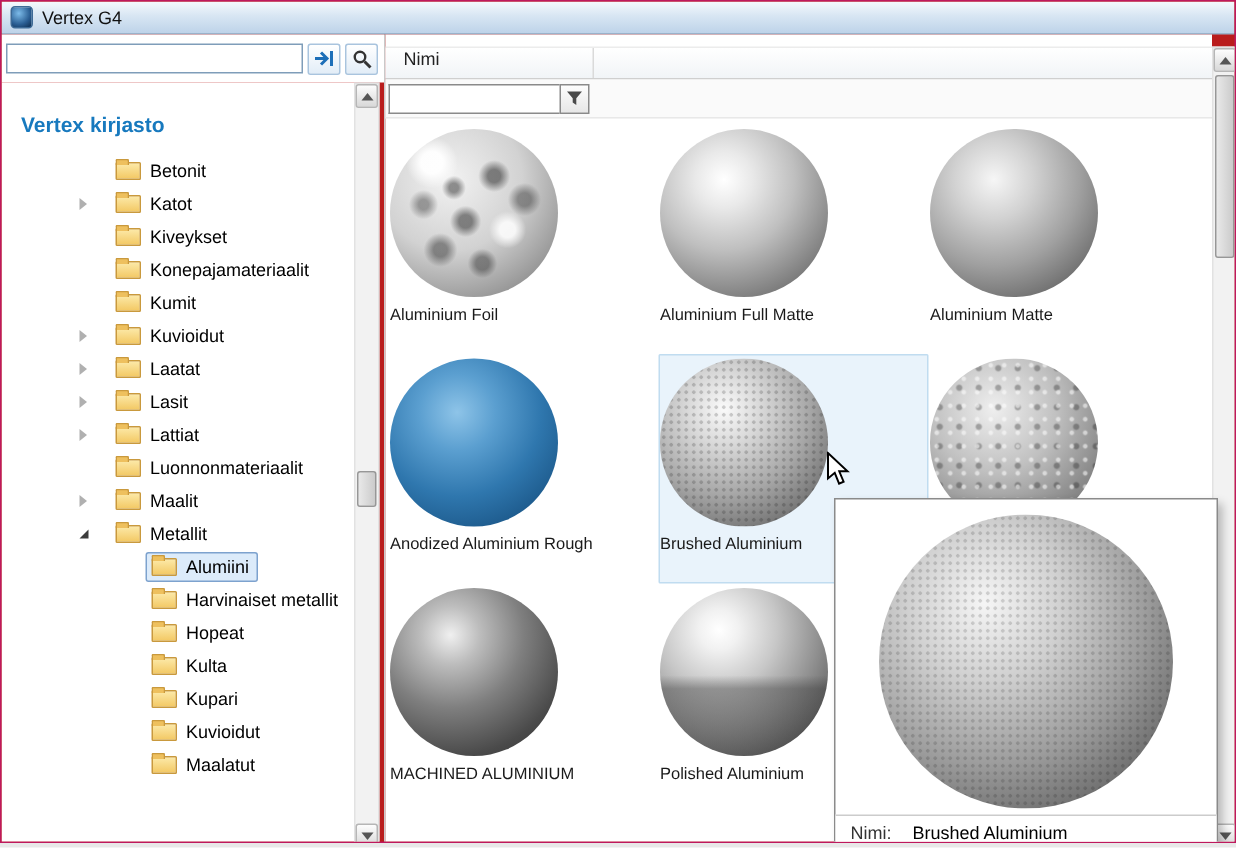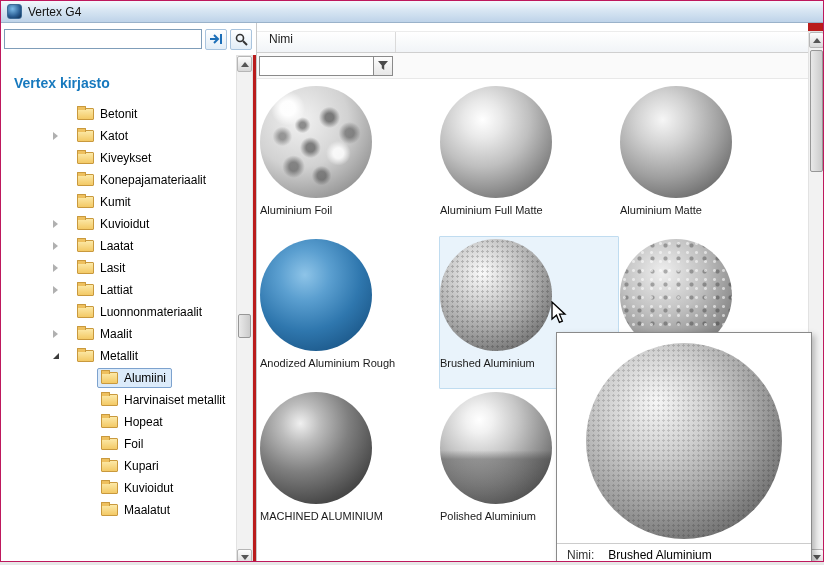--- a/index.html
+++ b/index.html
@@ -263,21 +263,21 @@
           <span class="twisty"></span>
           <span class="sel-wrap">
             <span class="folder"></span>
             <span class="lbl">Hopeat</span>
           </span>
         </li>
       <li class="lvl2">
           <span class="twisty"></span>
           <span class="sel-wrap">
             <span class="folder"></span>
-            <span class="lbl">Foil</span>
+            <span class="lbl">Kulta</span>
           </span>
         </li>
       <li class="lvl2">
           <span class="twisty"></span>
           <span class="sel-wrap">
             <span class="folder"></span>
             <span class="lbl">Kupari</span>
           </span>
         </li>
       <li class="lvl2">

